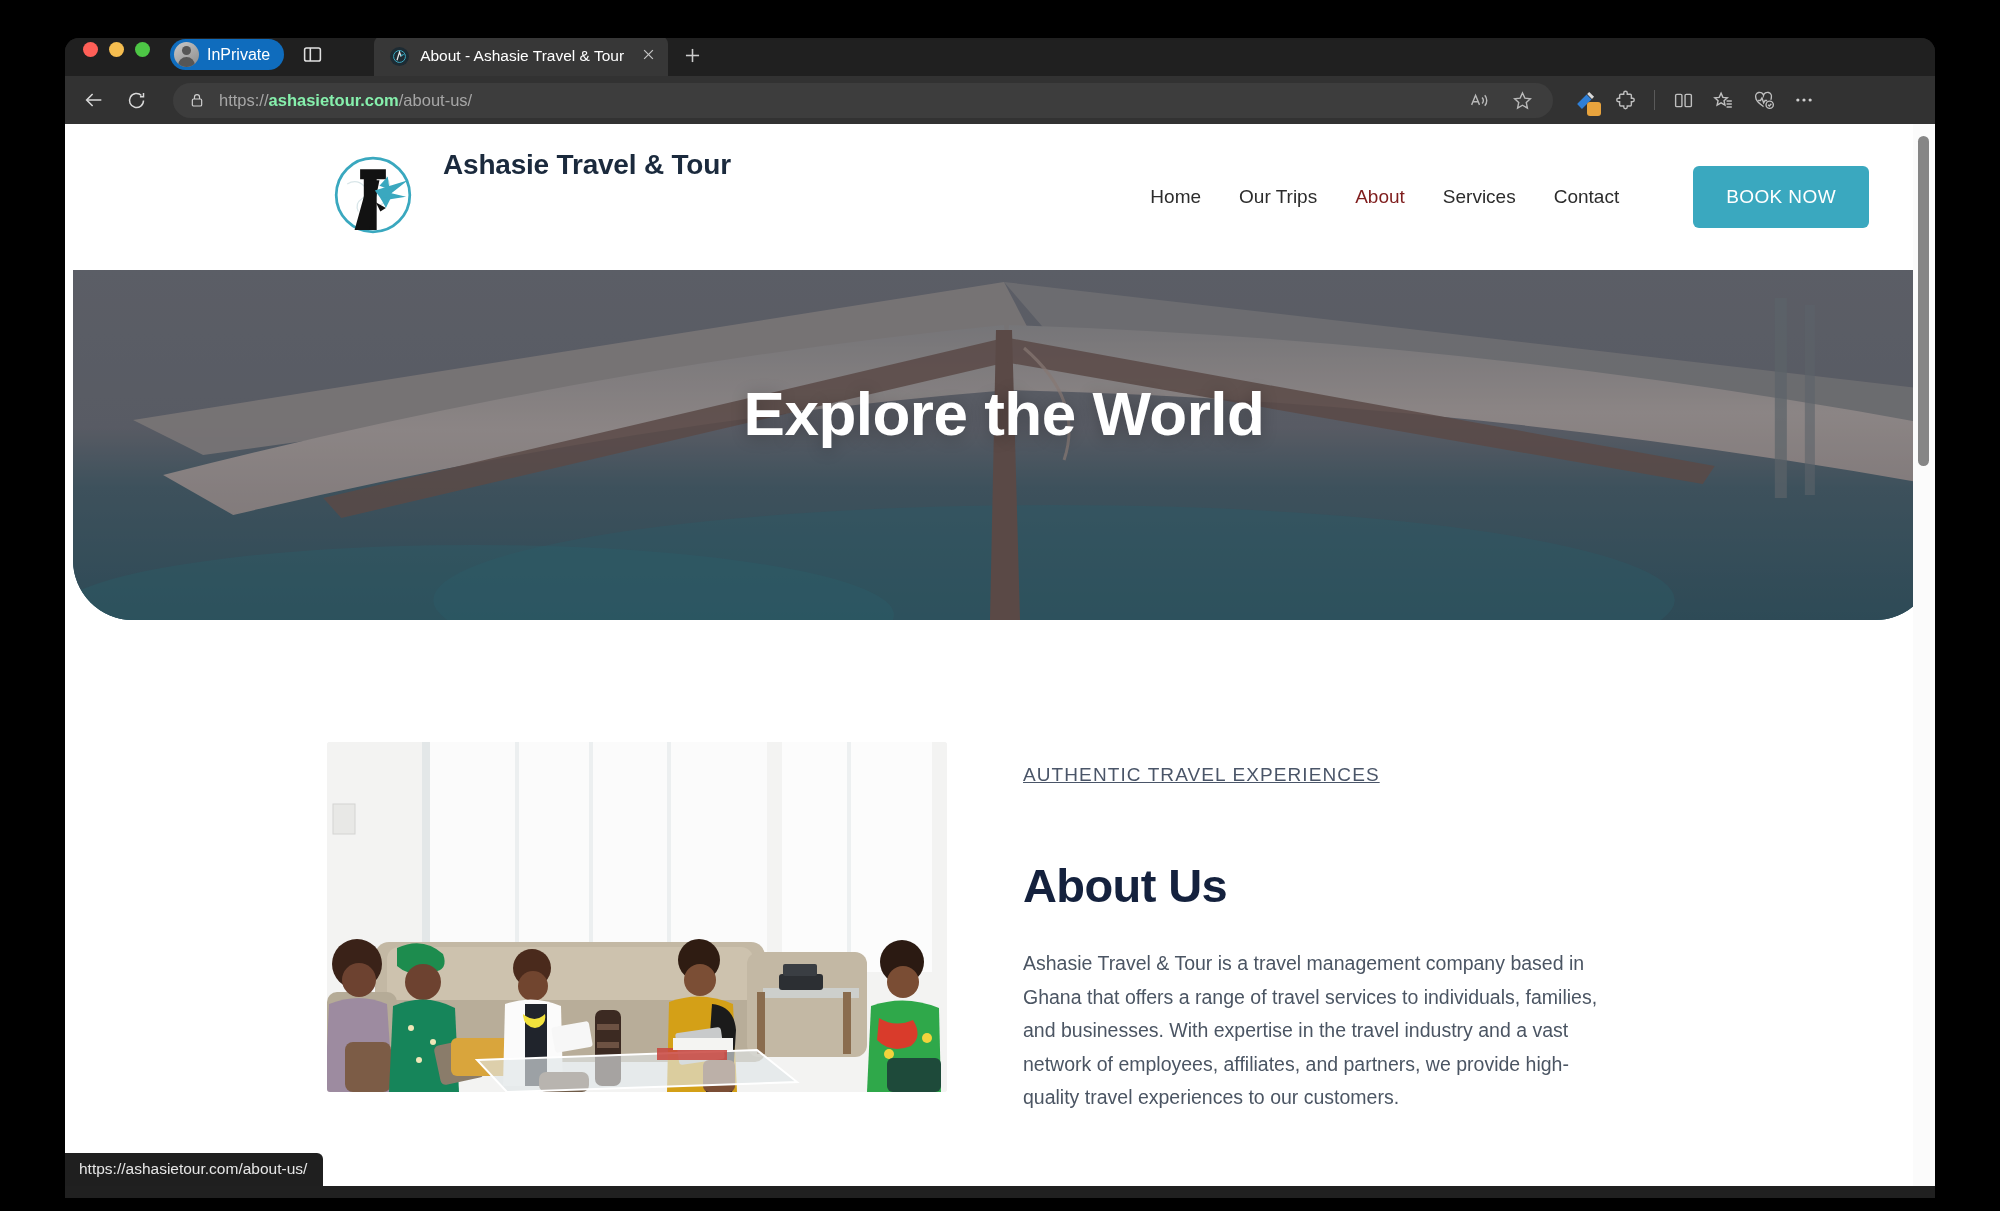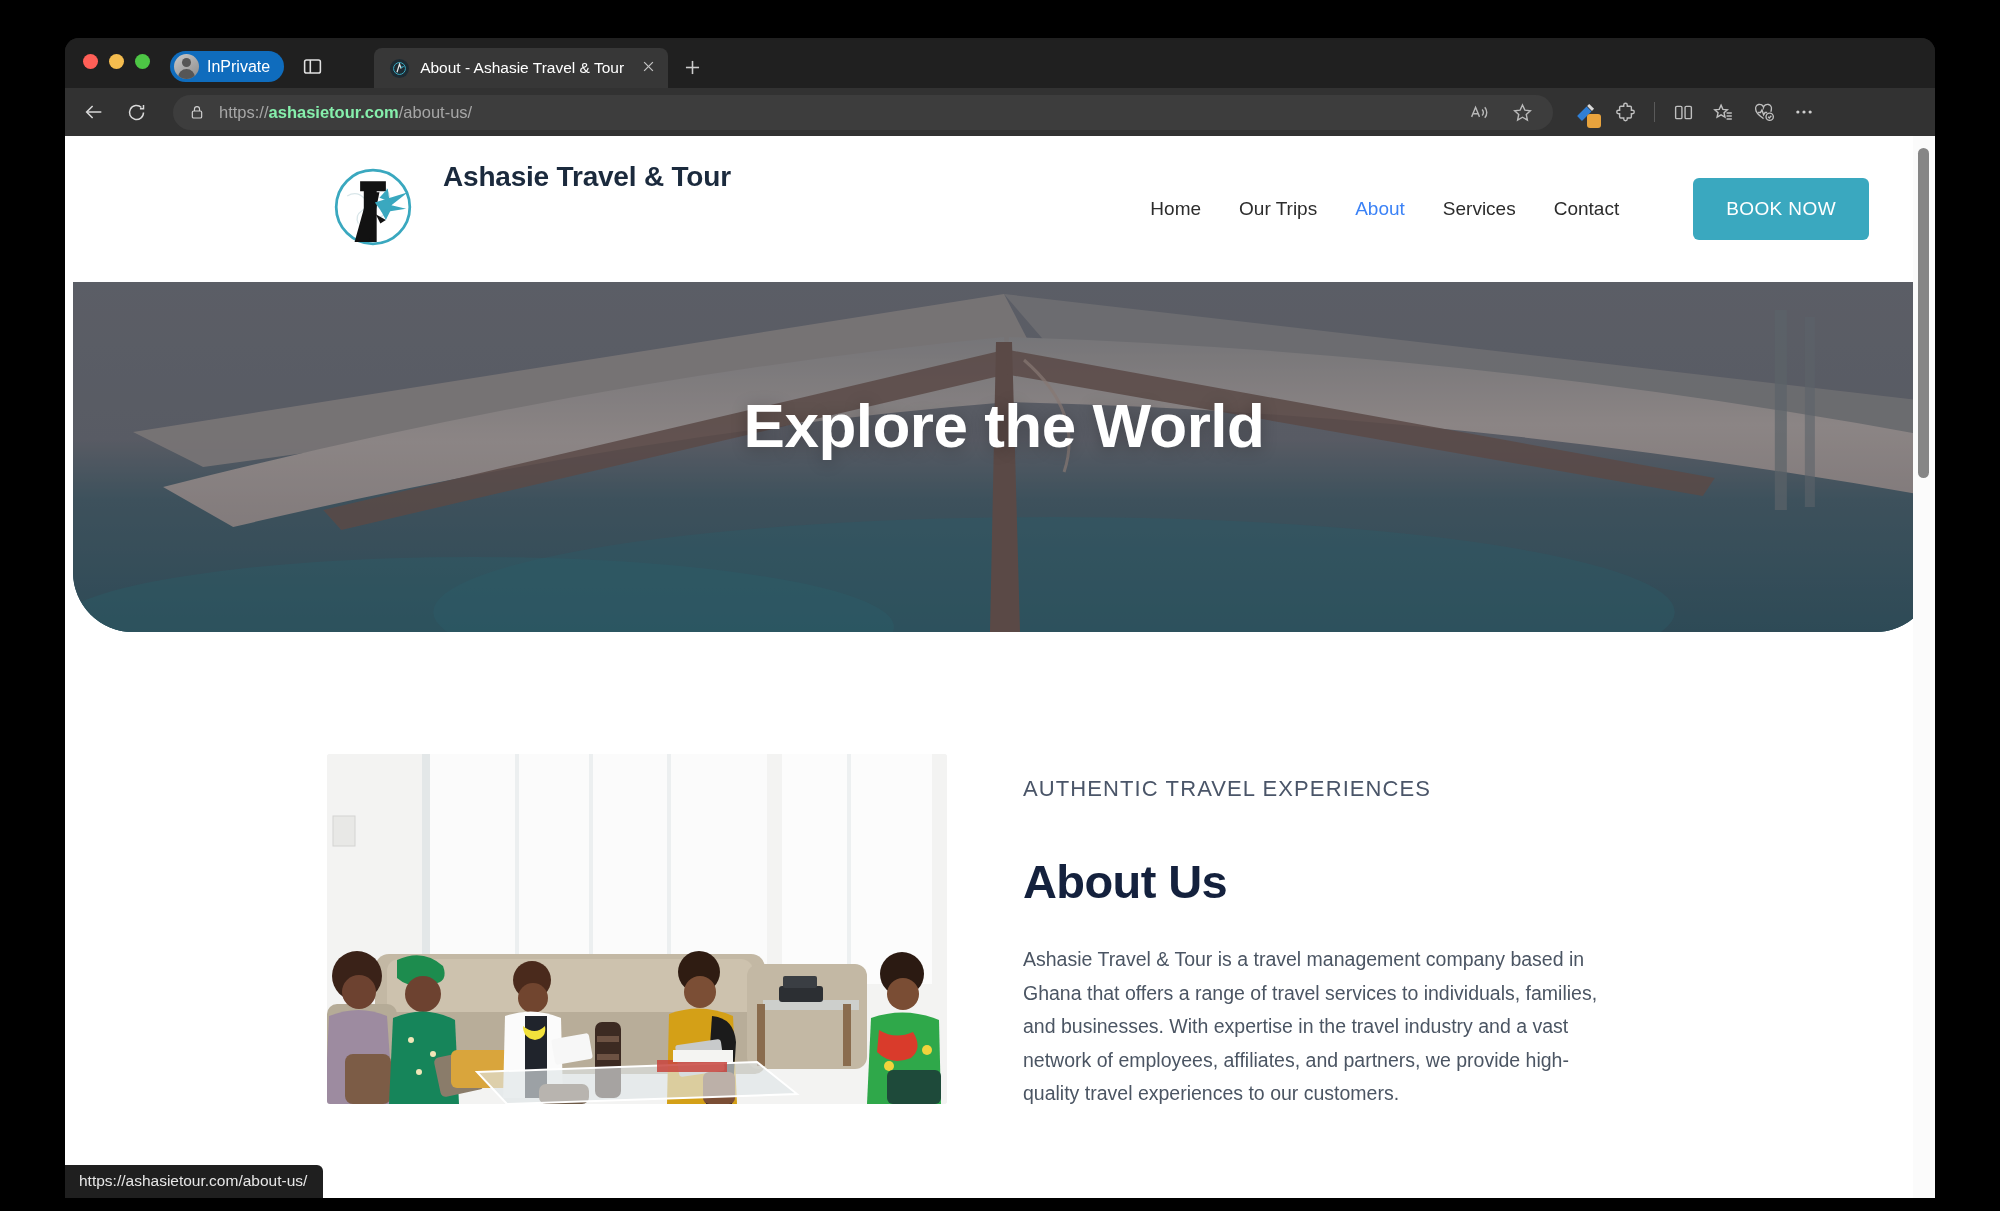--- a/index.html
+++ b/index.html
@@ -17,21 +17,21 @@
     width: 1870px; height: 1160px;
     background: #202020;
     border-radius: 14px 14px 0 0;
     overflow: hidden;
     box-shadow: 0 10px 50px rgba(0,0,0,.6);
   }
 
   
   .tabstrip {
     position: relative;
-    height: 50px;
+    height: 38px;
     background: #202020;
     display: flex;
     align-items: flex-end;
     padding-left: 18px;
   }
   .traffic {
     display: flex; gap: 11px; align-items: center;
     height: 50px; padding-bottom: 4px; margin-right: 20px;
   }
   .tl { width: 15px; height: 15px; border-radius: 50%; }
@@ -154,21 +154,21 @@
     font-size: 28px; font-weight: 700; color: #1b2a3d;
     letter-spacing: -0.2px;
   }
   .nav {
     margin-left: auto;
     display: flex; align-items: center; gap: 38px;
   }
   .nav a {
     font-size: 19px; color: #2c2c2c; text-decoration: none;
   }
-  .nav a.active { color: #3b82f6; }
+  .nav a.active { color: #7f1d1d; }
   .book-now {
     background: #3aa8bf;
     color: #fff;
     font-size: 19px;
     letter-spacing: .4px;
     padding: 20px 33px;
     border-radius: 6px;
     margin-left: 36px;
   }
 
@@ -216,23 +216,24 @@
     width: 620px; height: 350px;
     margin-left: 262px;
     border-radius: 3px;
     overflow: hidden;
     position: relative;
     background: #f3f3f3;
     flex: 0 0 620px;
   }
   .about-text { padding-top: 22px; max-width: 600px; }
   .eyebrow {
-    font-size: 22px; color: #4a5568;
+    font-size: 19px; color: #4a5568;
     letter-spacing: 1.1px;
-    margin-bottom: 52px;
+    margin-bottom: 72px;
+    text-decoration: underline;
   }
   .about-h2 {
     font-size: 47px; font-weight: 700; color: #14213d;
     letter-spacing: -0.6px;
     margin-bottom: 34px;
   }
   .about-p {
     font-size: 19.5px; line-height: 1.72; color: #4b5563;
   }
 

